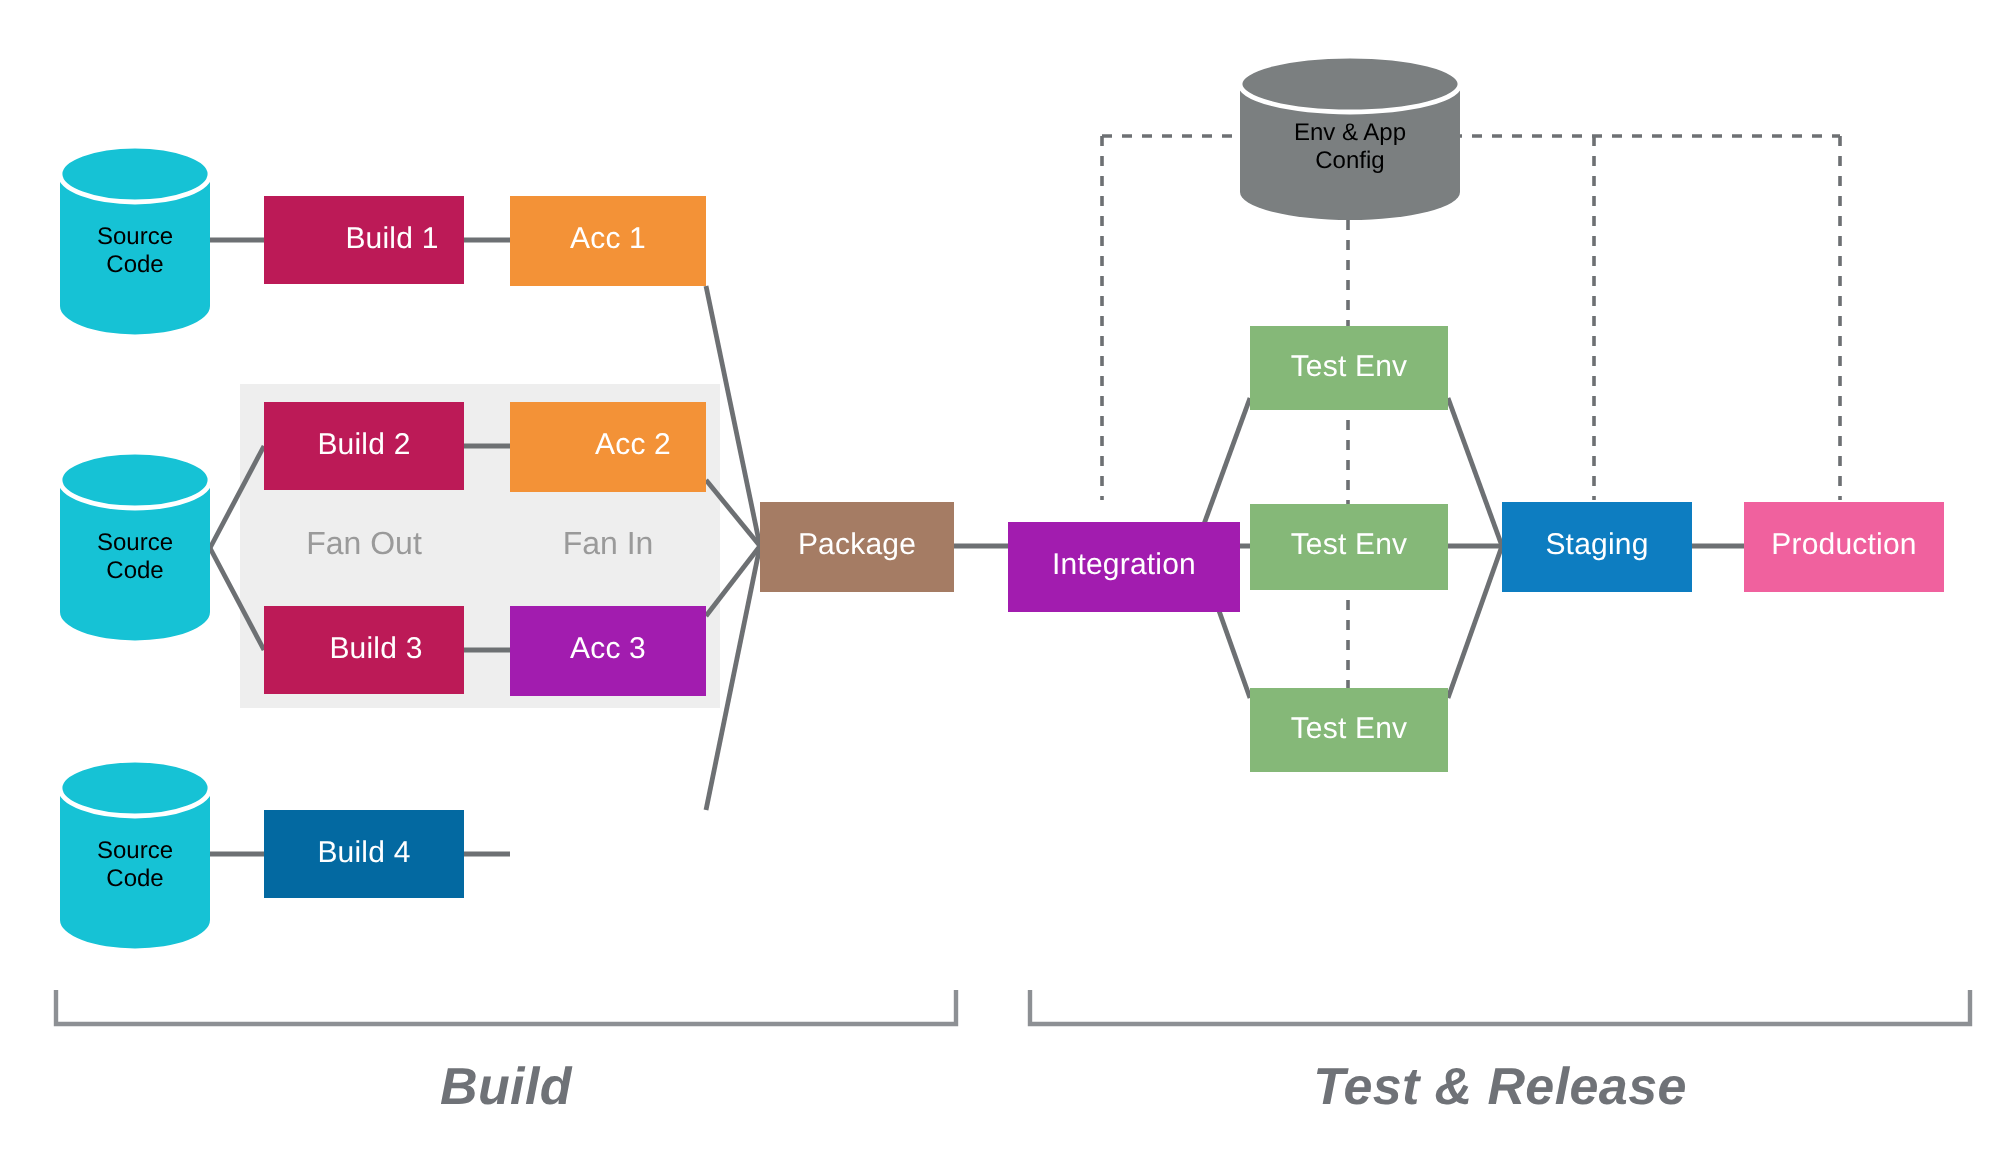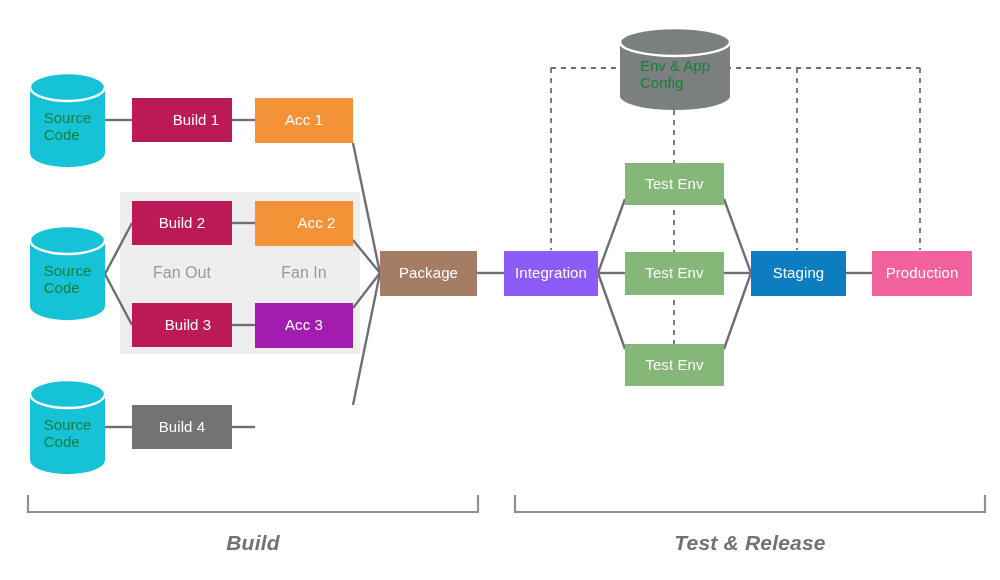--- a/index.html
+++ b/index.html
@@ -40,43 +40,44 @@
     line-height: 1.12;
     letter-spacing: 0.1px;
     white-space: pre-line;
   }
   .cyl-label {
     position: absolute;
     box-sizing: border-box;
     display: flex;
     align-items: center;
     justify-content: center;
-    color: #15803d;
-    font-size: 15px;
+    text-align: center;
+    color: #000000;
+    font-size: 12px;
     line-height: 1.14;
     white-space: pre-line;
     pointer-events: none;
   }
   .group-band {
     position: absolute;
     background: #eeeeee;
   }
   .fan-label {
     position: absolute;
     color: #9a9a9a;
     font-size: 16px;
     display: flex;
     align-items: center;
     justify-content: center;
     white-space: nowrap;
   }
   .phase-label {
     position: absolute;
     color: #6f7277;
-    font-size: 21px;
+    font-size: 26px;
     font-weight: bold;
     font-style: italic;
     display: flex;
     align-items: center;
     justify-content: center;
     white-space: nowrap;
     letter-spacing: 0.2px;
   }
 </style>
 </head>
@@ -171,28 +172,28 @@
 
   <div class="node" style="left:132px; top:98px; width:100px; height:44px; background:#BC1A57; z-index:3;padding-left:28px;">Build 1</div>
   <div class="node" style="left:255px; top:98px; width:98px; height:45px; background:#F39237; z-index:3;">Acc 1</div>
 
   <div class="node" style="left:132px; top:201px; width:100px; height:44px; background:#BC1A57; z-index:3;">Build 2</div>
   <div class="node" style="left:255px; top:201px; width:98px; height:45px; background:#F39237; z-index:3;padding-left:25px;">Acc 2</div>
 
   <div class="node" style="left:132px; top:303px; width:100px; height:44px; background:#BC1A57; z-index:3;padding-left:12px;">Build 3</div>
   <div class="node" style="left:255px; top:303px; width:98px; height:45px; background:#a21caf; z-index:3;">Acc 3</div>
 
-  <div class="node" style="left:132px; top:405px; width:100px; height:44px; background:#737373; z-index:3;">Build 4</div>
+  <div class="node" style="left:132px; top:405px; width:100px; height:44px; background:#0369a1; z-index:3;">Build 4</div>
 
   <div class="fan-label" style="left:132px; top:258px; width:100px; height:30px; z-index:3;">Fan Out</div>
   <div class="fan-label" style="left:255px; top:258px; width:98px; height:30px; z-index:3;">Fan In</div>
 
   <div class="node" style="left:380px; top:251px; width:97px; height:45px; background:#A57C64; z-index:3;">Package</div>
 
-  <div class="node" style="left:504px; top:251px; width:94px; height:45px; background:#8b5cf6; z-index:3;">Integration</div>
+  <div class="node" style="left:504px; top:261px; width:116px; height:45px; background:#a21caf; z-index:3;">Integration</div>
 
   <div class="node" style="left:625px; top:163px; width:99px; height:42px; background:#85B878; z-index:3;">Test Env</div>
   <div class="node" style="left:625px; top:252px; width:99px; height:43px; background:#85B878; z-index:3;">Test Env</div>
   <div class="node" style="left:625px; top:344px; width:99px; height:42px; background:#85B878; z-index:3;">Test Env</div>
 
   <div class="node" style="left:751px; top:251px; width:95px; height:45px; background:#0D7DC1; z-index:3;">Staging</div>
 
   <div class="node" style="left:872px; top:251px; width:100px; height:45px; background:#F0619E; z-index:3;">Production</div>
 
   <div class="phase-label" style="left:28px; top:528px; width:450px; height:30px; z-index:3;">Build</div>

